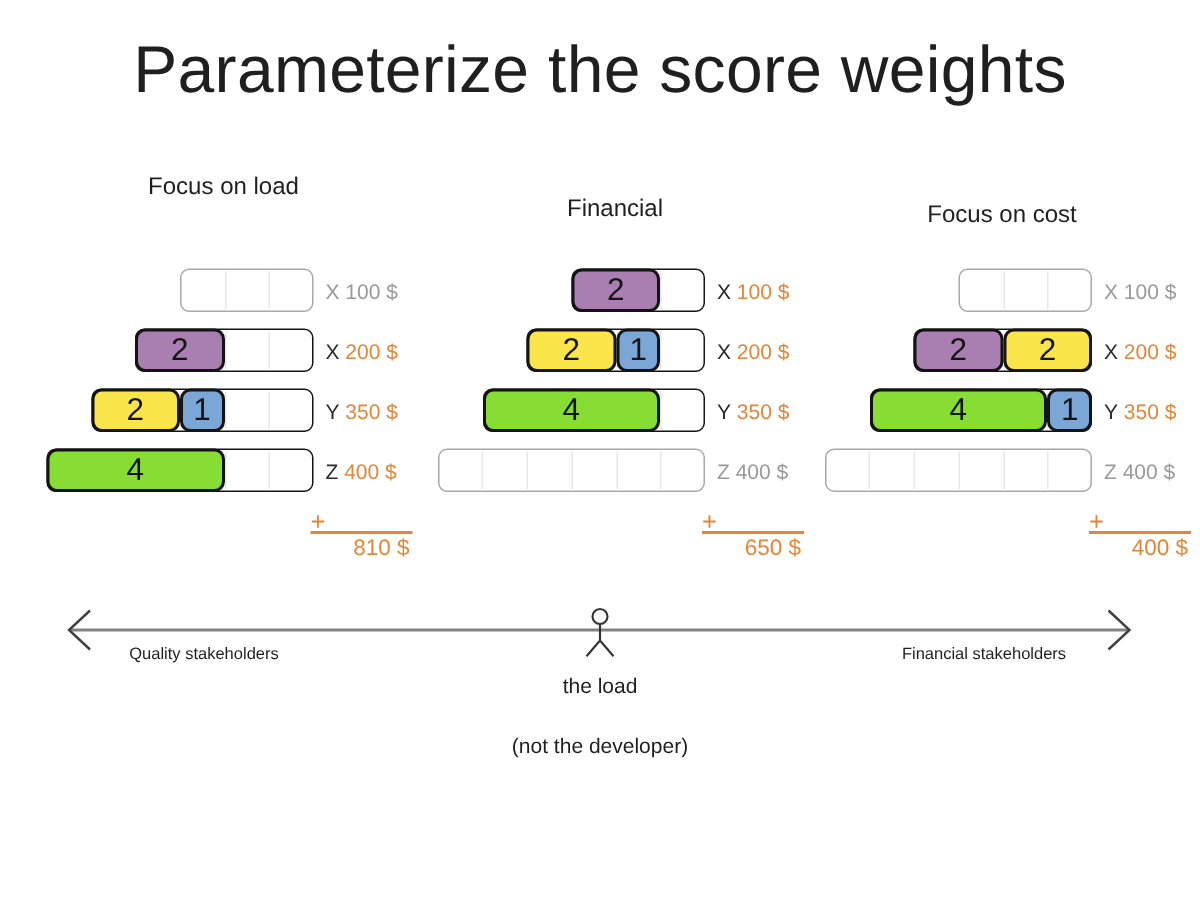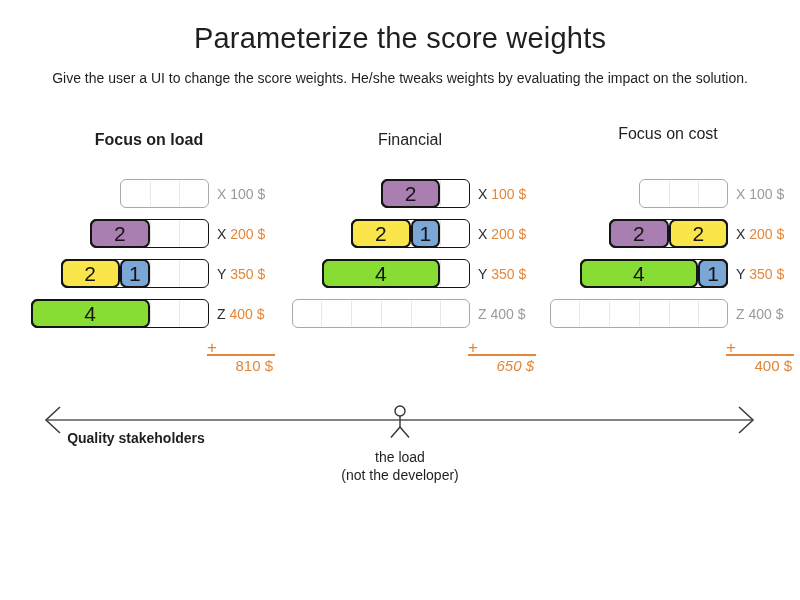--- a/index.html
+++ b/index.html
@@ -1,20 +1,20 @@
 <!DOCTYPE html>
 <html><head>
 <meta charset="utf-8">
 <style>
   html,body{margin:0;padding:0;background:#fff;}
   body{font-family:"Liberation Sans", sans-serif; color:#1f1f1f;}
   #slide{position:relative;width:800px;height:600px;background:#fff;overflow:hidden;}
 
   .slide-title{position:absolute;left:0;top:22px;width:800px;text-align:center;
-    font-size:29px;font-weight:400;letter-spacing:0.2px;}
+    font-size:44px;font-weight:400;letter-spacing:0.2px;}
   .slide-subtitle{position:absolute;left:0;top:70px;width:800px;text-align:center;
     font-size:14px;}
 
   .scenario-title{position:absolute;text-align:center;font-size:16px;}
 
   .weight-box{position:absolute;background:#fff;border:1px solid #141414;border-radius:6px;
     box-sizing:border-box;}
   .weight-box.empty{border-color:#a8a8a8;}
   .cell-line{position:absolute;top:1px;bottom:1px;width:1px;background:#e7e7e7;}
 
@@ -24,35 +24,34 @@
 
   .row-label{position:absolute;font-size:14px;display:flex;align-items:center;white-space:pre;}
   .row-label .resource{color:#2b2b2b;}
   .row-label .price{color:#e2873a;}
   .row-label.empty .resource,.row-label.empty .price{color:#9a9a9a;}
 
   .sum-plus{position:absolute;color:#e2873a;font-size:17px;line-height:1;}
   .sum-line{position:absolute;height:2px;background:#e2873a;}
   .sum-total{position:absolute;color:#e2873a;font-size:15px;text-align:right;}
 
-  .axis-label{position:absolute;font-size:14px;white-space:nowrap;transform:translateX(-50%);font-weight:bold;}
+  .axis-label{position:absolute;font-size:11px;white-space:nowrap;transform:translateX(-50%);}
   .user-caption{position:absolute;font-size:14px;white-space:nowrap;transform:translateX(-50%);
     text-align:center;}
   svg{position:absolute;left:0;}
 </style>
 </head>
 <body>
 
 <div id="slide">
 
   <div class="slide-title">Parameterize the score weights</div>
-  <div class="slide-subtitle">Give the user a UI to change the score weights. He/she tweaks weights by evaluating the impact on the solution.</div>
 
   <div id="scenarios">
-      <div class="scenario-title" style="left: 29px; top: 131px; width: 240px; position: absolute; font-weight: bold;">Focus on load</div>
+      <div class="scenario-title" style="left: 29px; top: 116px; width: 240px; position: absolute;">Focus on load</div>
       <div class="weight-box empty" style="left: 119.9px; top: 179px; width: 89.1px; height: 29px;">
         <div class="cell-line" style="left: 28.7px;"></div>
         <div class="cell-line" style="left: 58.4px;"></div>
       </div>
       <div class="row-label empty" style="left: 217px; top: 179px; height: 29px;"><span class="resource">X</span><span> </span><span class="price">100 $</span></div>
       <div class="weight-box" style="left: 90.2px; top: 219px; width: 118.8px; height: 29px;">
         <div class="cell-line" style="left: 28.7px;"></div>
         <div class="cell-line" style="left: 58.4px;"></div>
         <div class="cell-line" style="left: 88.1px;"></div>
       </div>
@@ -105,22 +104,22 @@
       <div class="weight-box empty" style="left: 291.8px; top: 299px; width: 178.2px; height: 29px;">
         <div class="cell-line" style="left: 28.7px;"></div>
         <div class="cell-line" style="left: 58.4px;"></div>
         <div class="cell-line" style="left: 88.1px;"></div>
         <div class="cell-line" style="left: 117.8px;"></div>
         <div class="cell-line" style="left: 147.5px;"></div>
       </div>
       <div class="row-label empty" style="left: 478px; top: 299px; height: 29px;"><span class="resource">Z</span><span> </span><span class="price">400 $</span></div>
       <div class="sum-plus" style="left: 468px; top: 339px;">+</div>
       <div class="sum-line" style="left: 468px; top: 354px; width: 68px;"></div>
-      <div class="sum-total" style="left: 468px; top: 357px; width: 66px; font-style: italic;">650 $</div>
-      <div class="scenario-title" style="left: 548px; top: 125px; width: 240px; position: absolute;">Focus on cost</div>
+      <div class="sum-total" style="left: 468px; top: 357px; width: 66px;">650 $</div>
+      <div class="scenario-title" style="left: 548px; top: 135px; width: 240px; position: absolute;">Focus on cost</div>
       <div class="weight-box empty" style="left: 638.9px; top: 179px; width: 89.1px; height: 29px;">
         <div class="cell-line" style="left: 28.7px;"></div>
         <div class="cell-line" style="left: 58.4px;"></div>
       </div>
       <div class="row-label empty" style="left: 736px; top: 179px; height: 29px;"><span class="resource">X</span><span> </span><span class="price">100 $</span></div>
       <div class="weight-box" style="left: 609.2px; top: 219px; width: 118.8px; height: 29px;">
         <div class="cell-line" style="left: 28.7px;"></div>
         <div class="cell-line" style="left: 58.4px;"></div>
         <div class="cell-line" style="left: 88.1px;"></div>
       </div>
@@ -155,15 +154,16 @@
     <polyline points="739,9 753,22 739,35" fill="none" stroke="#3f3f3f" stroke-width="1.6"></polyline>
     <g>
       <circle cx="400" cy="13" r="5" fill="#ffffff" stroke="#333333" stroke-width="1.4"></circle>
       <line x1="400" y1="18" x2="400" y2="29" stroke="#333333" stroke-width="1.4"></line>
       <line x1="400" y1="29" x2="391" y2="39.5" stroke="#333333" stroke-width="1.4"></line>
       <line x1="400" y1="29" x2="409" y2="39.5" stroke="#333333" stroke-width="1.4"></line>
     </g>
   </svg>
 
   <div class="axis-label" style="left:136px;top:430px;">Quality stakeholders</div>
+  <div class="axis-label" style="left:656px;top:430px;">Financial stakeholders</div>
   <div class="user-caption" style="left:400px;top:449px;">the load</div>
-  <div class="user-caption" style="left:400px;top:467px;">(not the developer)</div>
+  <div class="user-caption" style="left:400px;top:489px;">(not the developer)</div>
 </div>
 
 </body></html>

